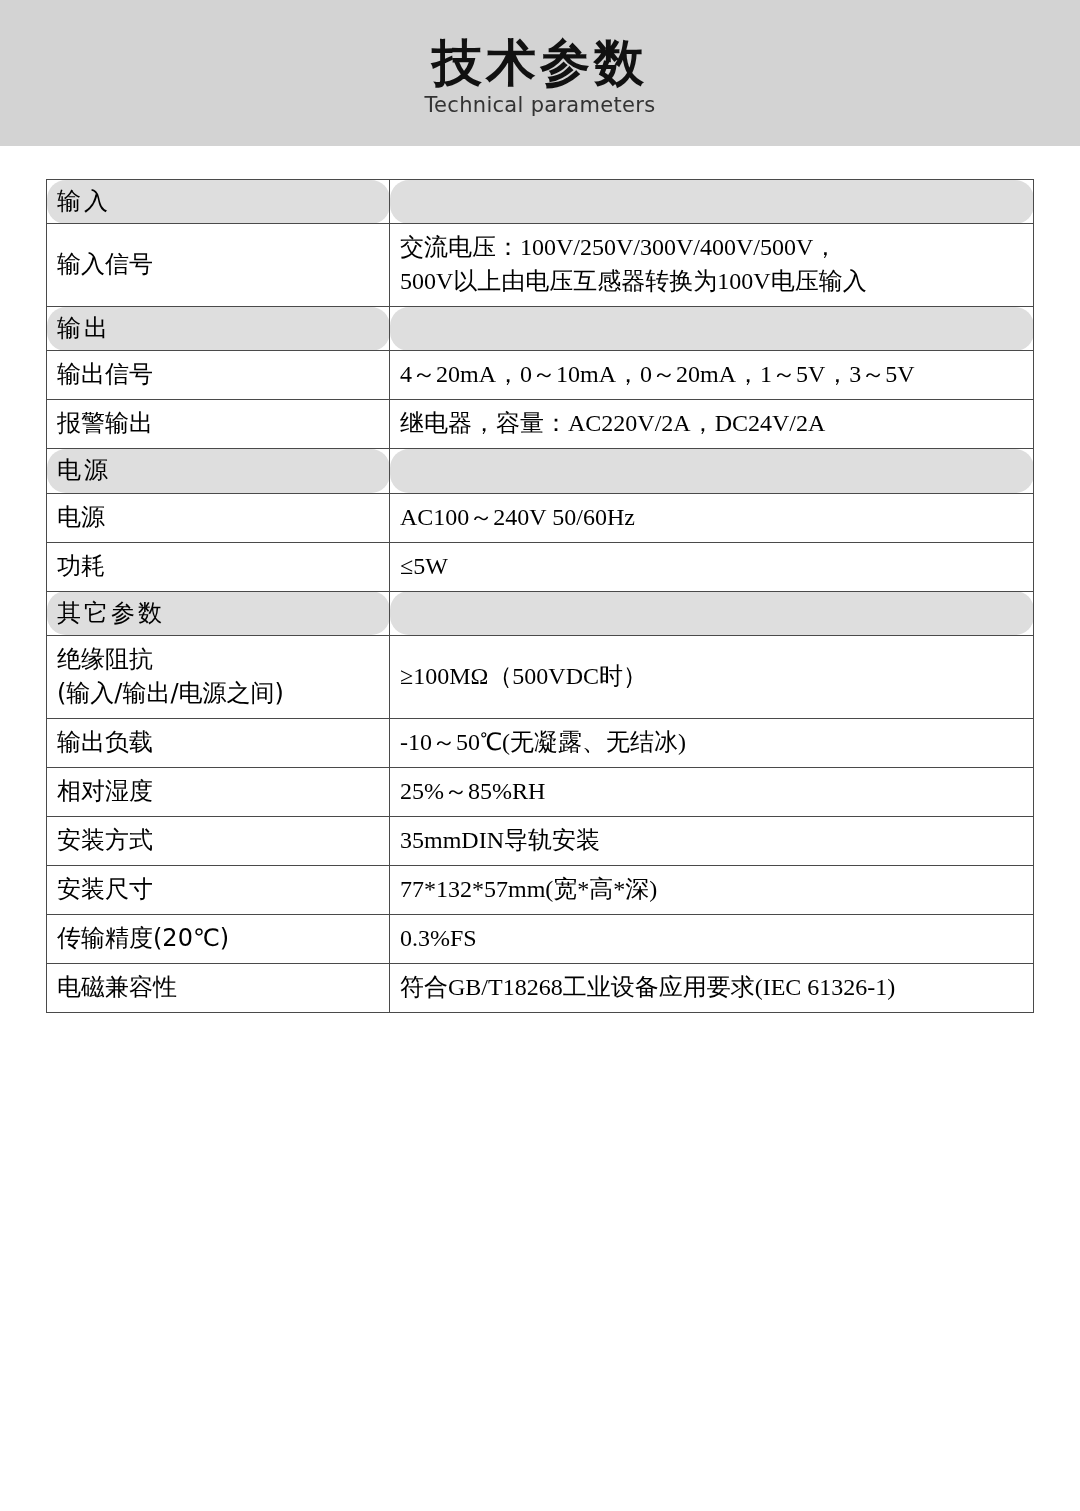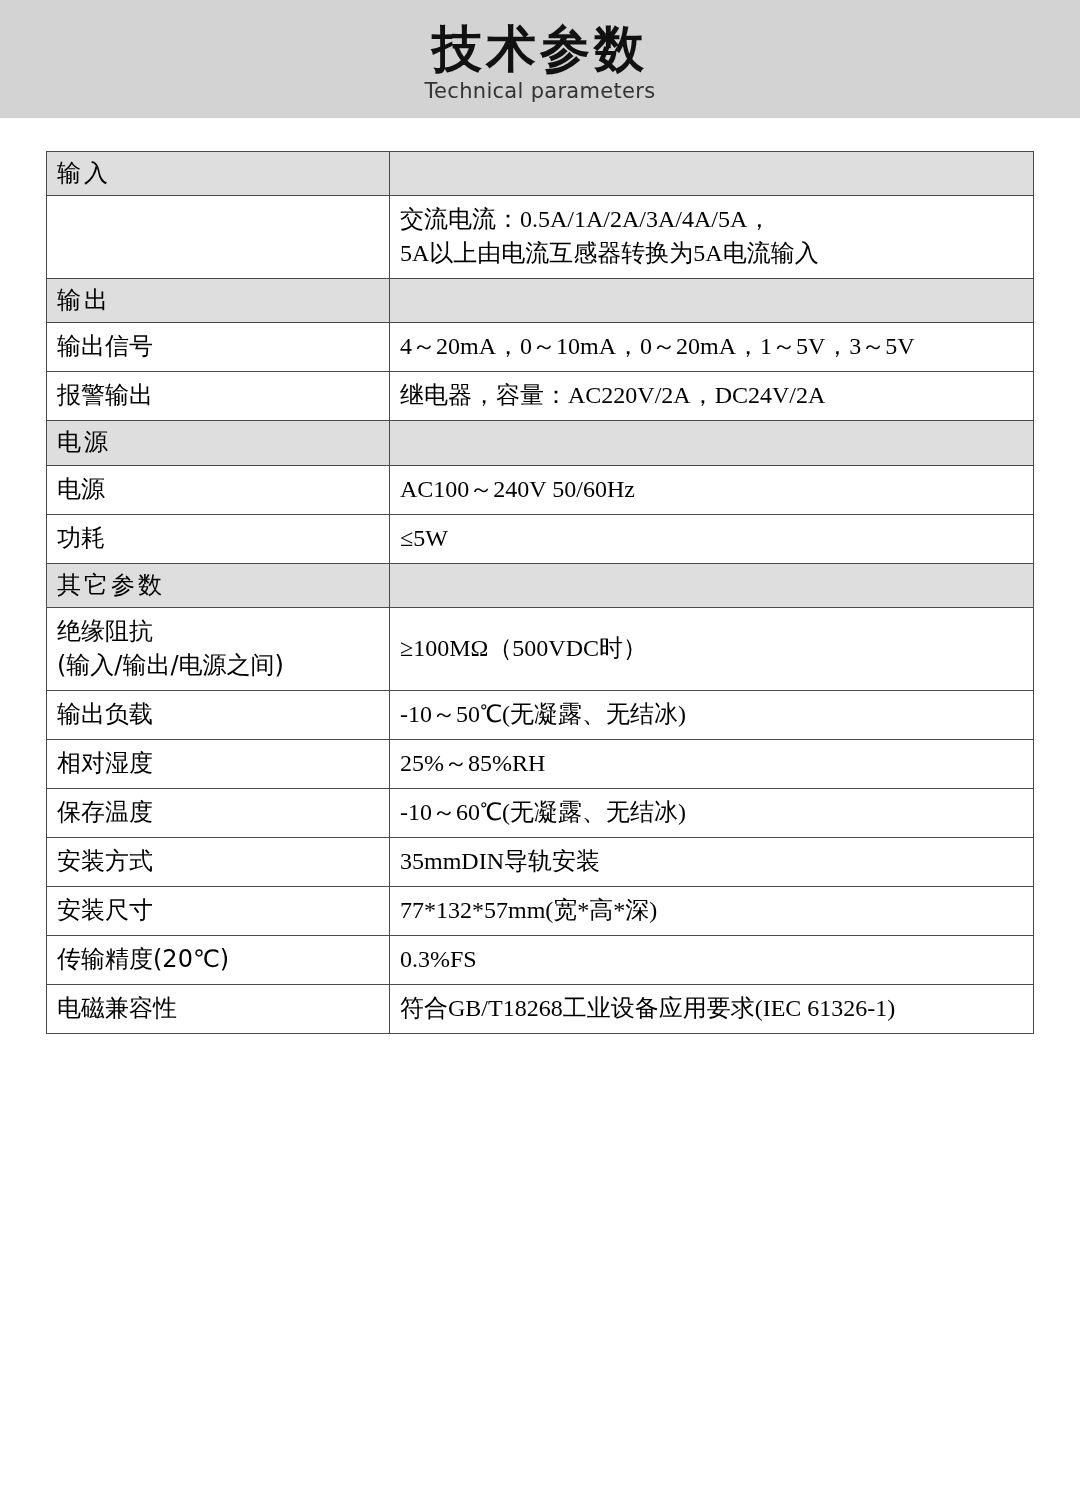--- a/index.html
+++ b/index.html
@@ -9,21 +9,21 @@
   body {
     width: 1080px;
     height: 1511px;
     background: #ffffff;
     font-family: "Liberation Serif", "DejaVu Serif", serif;
     color: #000000;
     overflow: hidden;
   }
   .header {
     width: 100%;
-    height: 118px;
+    height: 146px;
     background: #d3d3d3;
     display: flex;
     flex-direction: column;
     align-items: center;
     justify-content: center;
     box-sizing: border-box;
     padding-top: 6px;
   }
   .header-title-cn {
     font-family: "DejaVu Sans", sans-serif;
@@ -65,20 +65,21 @@
     font-family: "Liberation Serif", serif;
     font-size: 25px;
   }
   tr.section td {
     background: #dedede;
     font-family: "DejaVu Sans", sans-serif;
     font-size: 24px;
     letter-spacing: 3px;
     padding-top: 4px;
     padding-bottom: 5px;
+    border-radius: 19px;
   }
   .line2 {
     display: block;
   }
   td.two-line {
     line-height: 1.5;
   }
   .valcell-multi {
     line-height: 1.55;
   }
@@ -93,24 +94,24 @@
 
 <div class="table-wrap">
   <table class="spec">
     <tbody>
 
       <tr class="section">
         <td class="label">输入</td>
         <td class="value"></td>
       </tr>
       <tr>
-        <td class="label"></td>
+        <td class="label">输入信号</td>
         <td class="value valcell-multi">
-          <span class="line2">交流电流：0.5A/1A/2A/3A/4A/5A，</span>
-          <span class="line2">5A以上由电流互感器转换为5A电流输入</span>
+          <span class="line2">交流电压：100V/250V/300V/400V/500V，</span>
+          <span class="line2">500V以上由电压互感器转换为100V电压输入</span>
         </td>
       </tr>
 
       <tr class="section">
         <td class="label">输出</td>
         <td class="value"></td>
       </tr>
       <tr>
         <td class="label">输出信号</td>
         <td class="value">4～20mA，0～10mA，0～20mA，1～5V，3～5V</td>
@@ -146,24 +147,20 @@
       </tr>
       <tr>
         <td class="label">输出负载</td>
         <td class="value">-10～50℃(无凝露、无结冰)</td>
       </tr>
       <tr>
         <td class="label">相对湿度</td>
         <td class="value">25%～85%RH</td>
       </tr>
       <tr>
-        <td class="label">保存温度</td>
-        <td class="value">-10～60℃(无凝露、无结冰)</td>
-      </tr>
-      <tr>
         <td class="label">安装方式</td>
         <td class="value">35mmDIN导轨安装</td>
       </tr>
       <tr>
         <td class="label">安装尺寸</td>
         <td class="value">77*132*57mm(宽*高*深)</td>
       </tr>
       <tr>
         <td class="label">传输精度(20℃)</td>
         <td class="value">0.3%FS</td>

